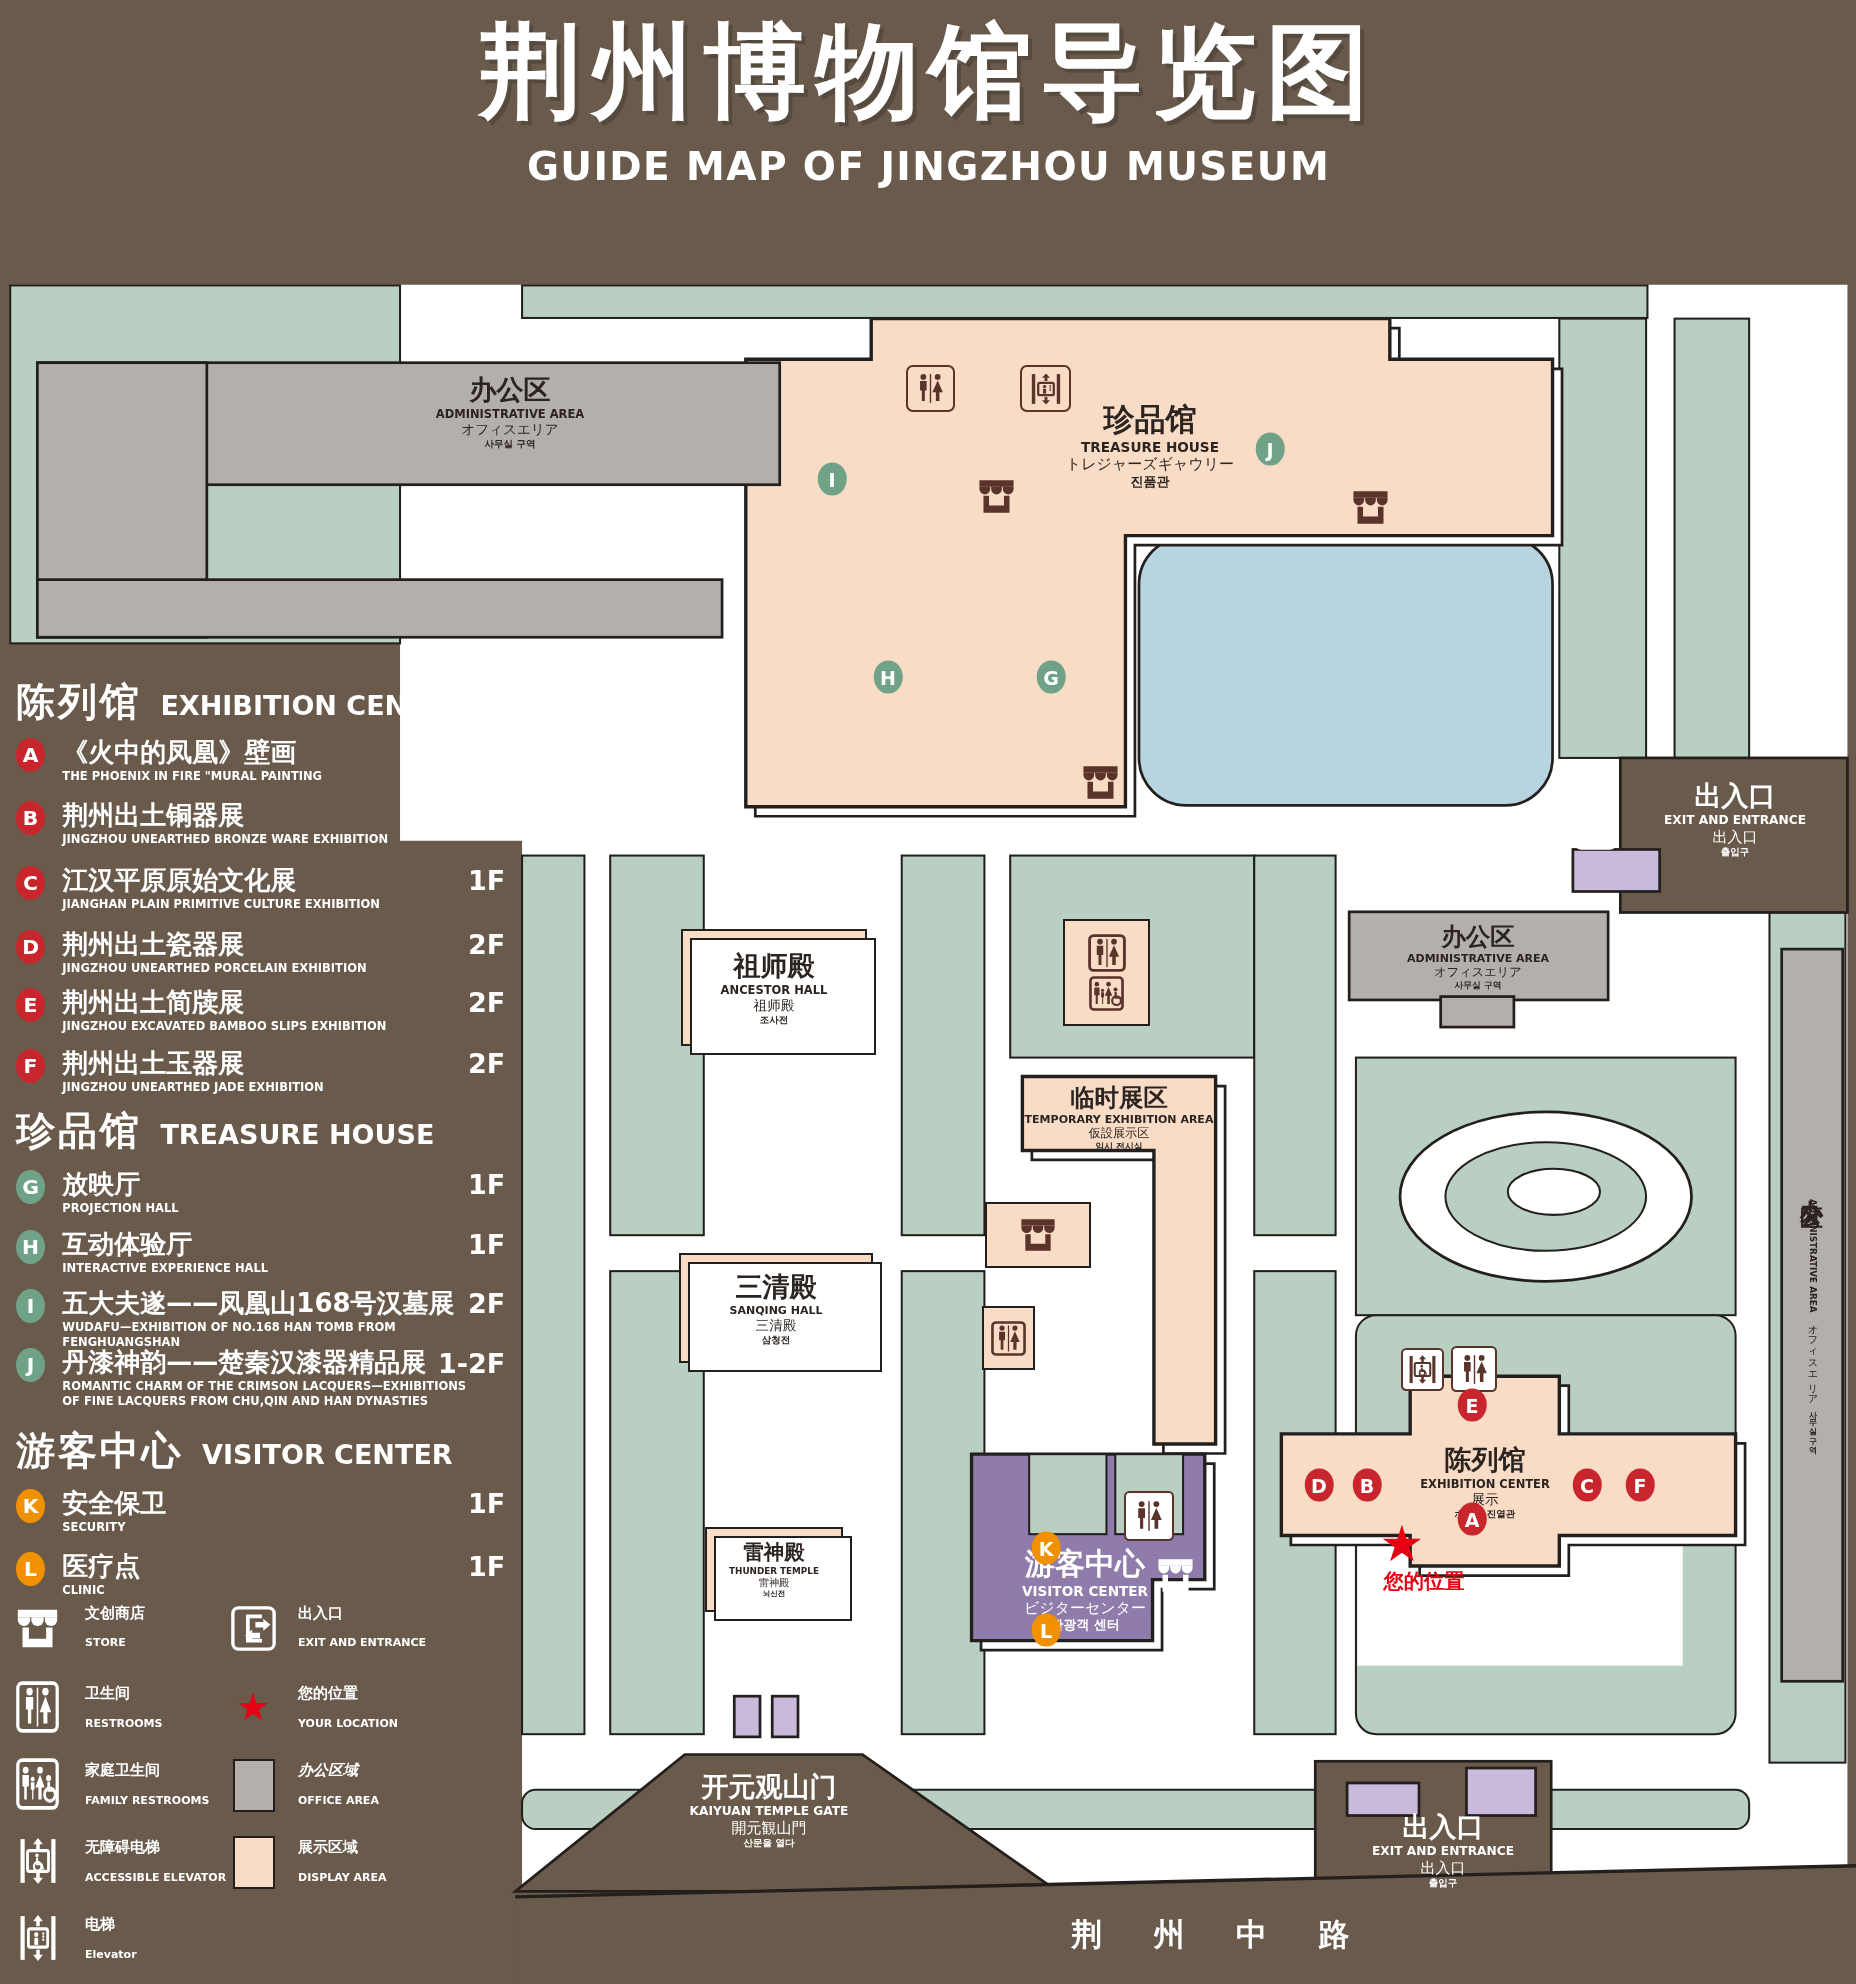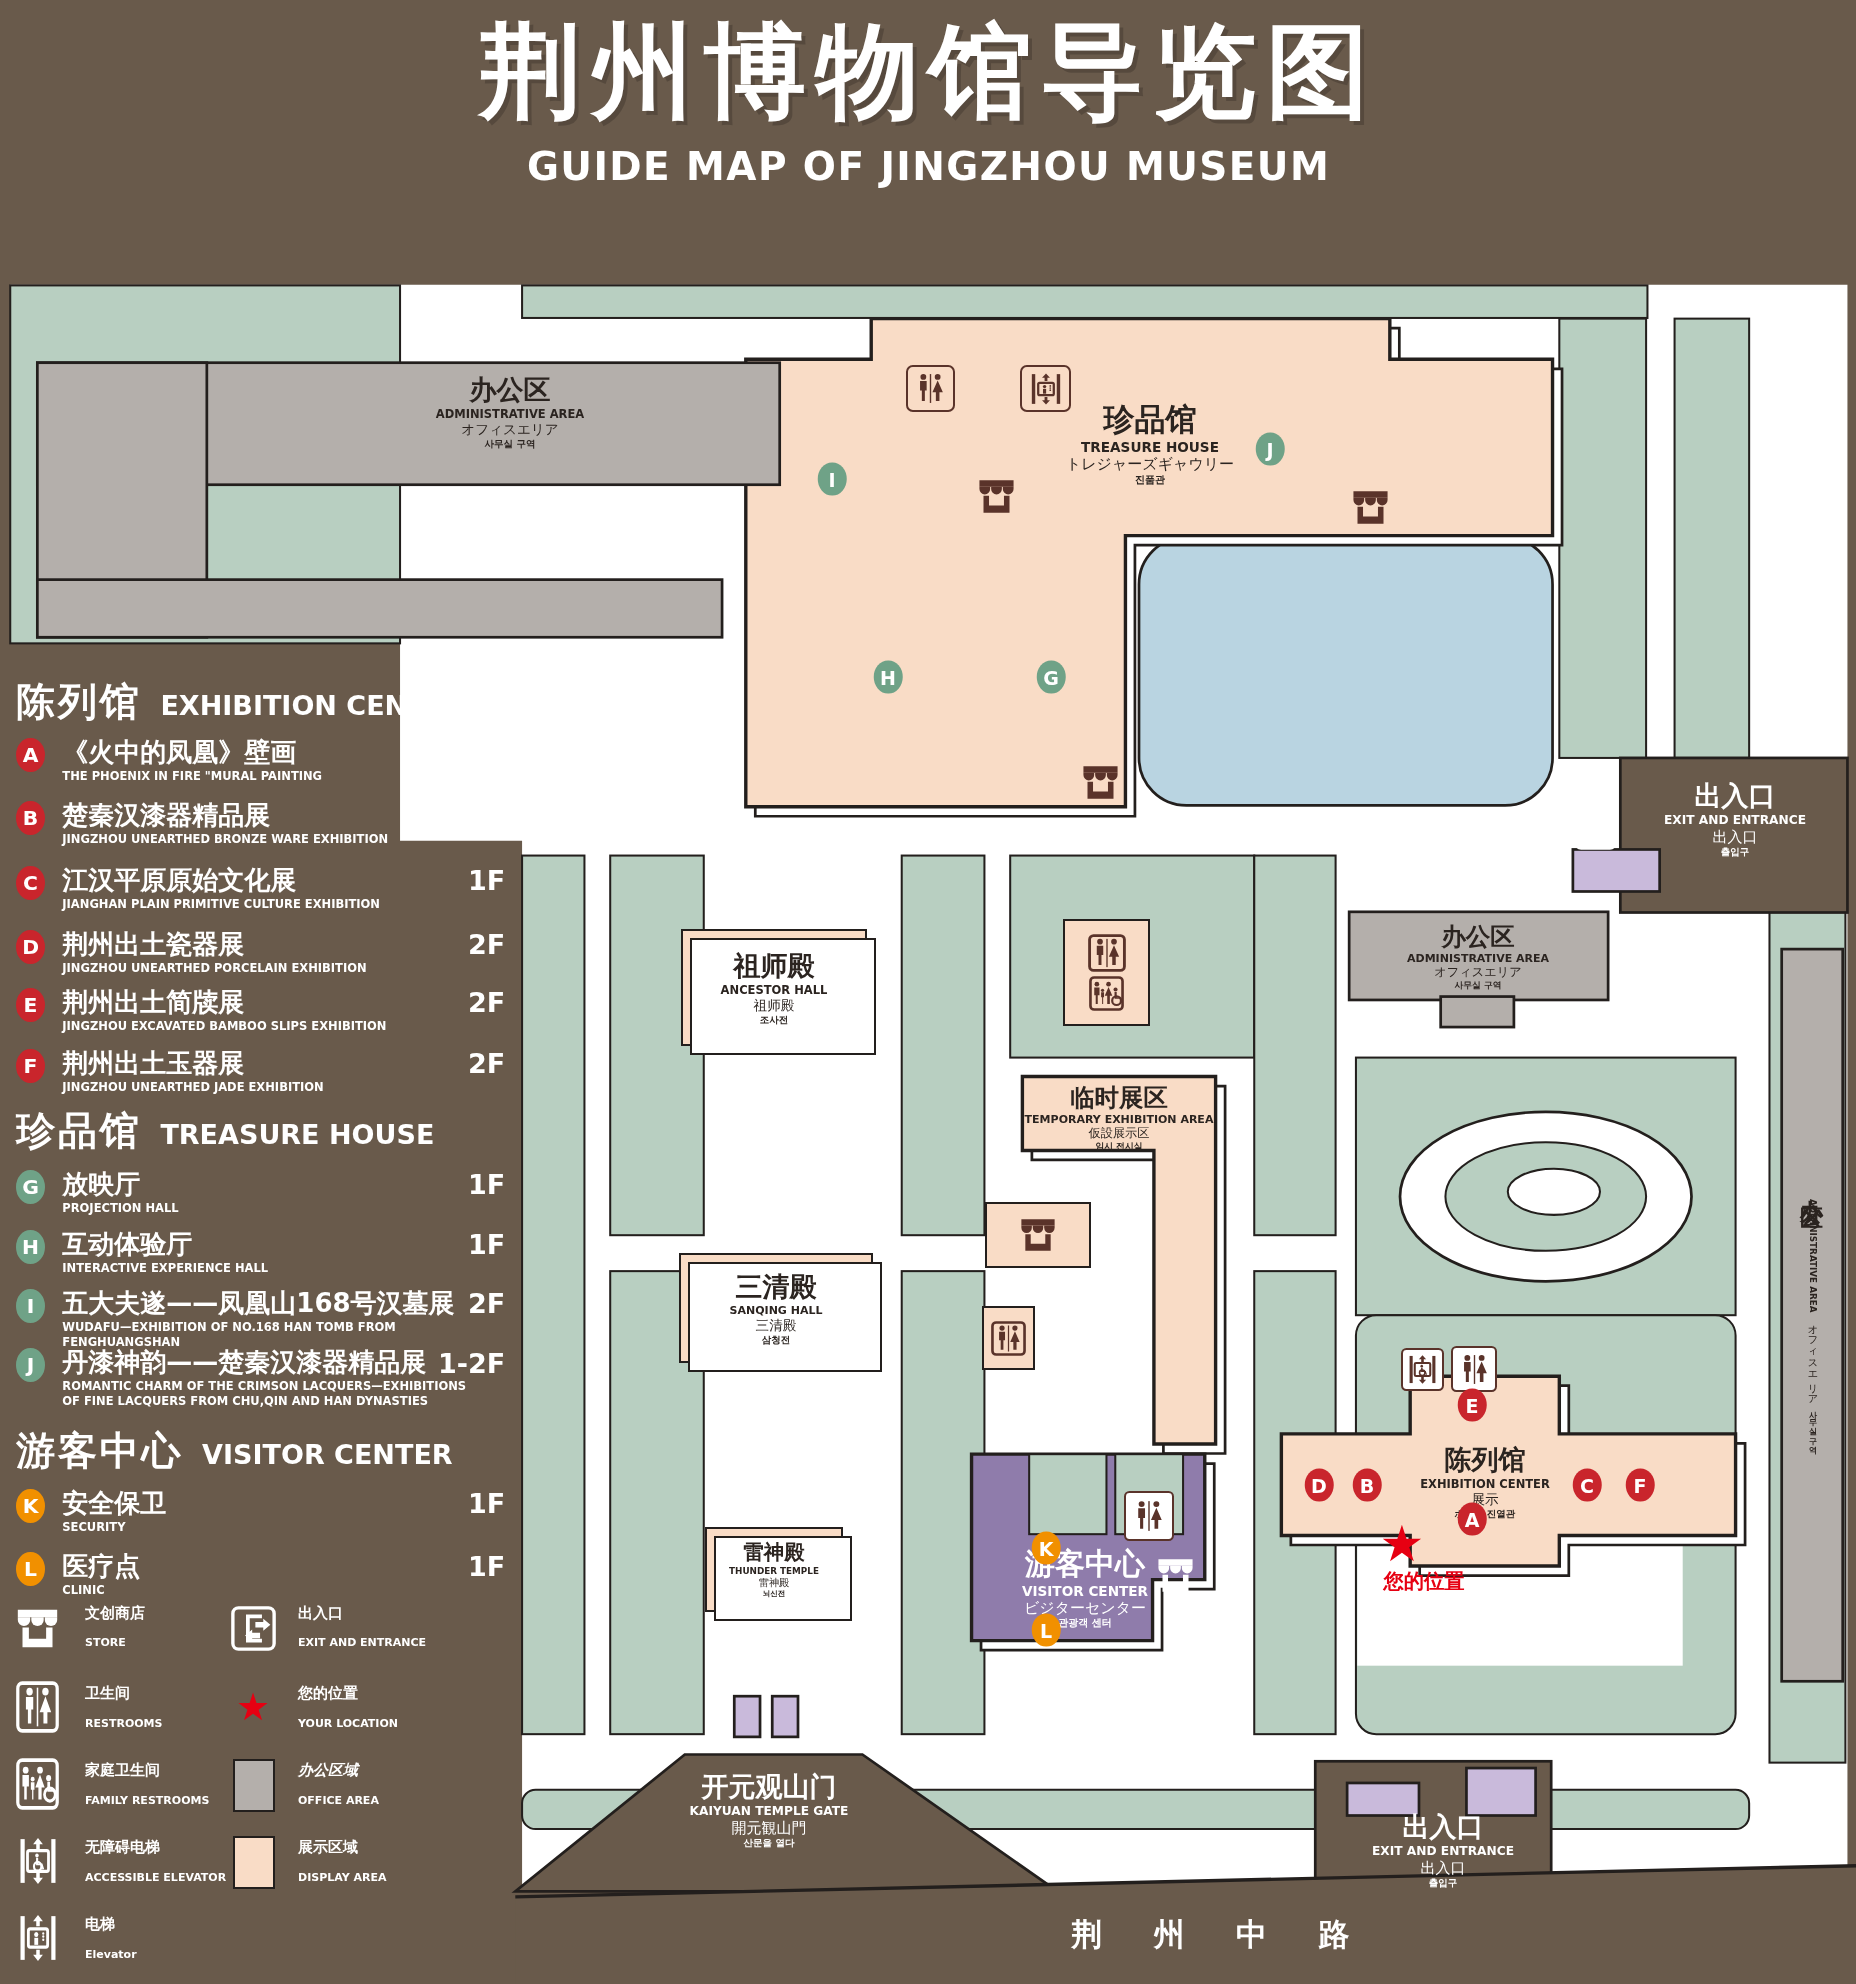--- a/index.html
+++ b/index.html
@@ -21,21 +21,21 @@
   .lpurp{fill:#c9badb;stroke:#231f1d;stroke-width:4;}
   .brown{fill:#695a4b;stroke:#231f1d;stroke-width:4;}
   .shadow{fill:#ffffff;stroke:#231f1d;stroke-width:4;}
   
   .lbl{position:absolute;transform:translateX(-50%);text-align:center;color:#2b2420;line-height:1.22;white-space:nowrap;}
   .lbl div{line-height:1.22;}
   .lbl .l1{font-weight:700;}
   .lbl .l2{font-weight:700;}
   .light{color:#ffffff;}
   .sz-a .l1{font-size:27px}.sz-a .l2{font-size:11.5px}.sz-a .l3{font-size:13.6px}.sz-a .l4{font-size:9.5px;font-weight:700}
-  .sz-b .l1{font-size:31px}.sz-b .l2{font-size:13.6px}.sz-b .l3{font-size:15px}.sz-b .l4{font-size:10px;font-weight:700}
+  .sz-b .l1{font-size:31px}.sz-b .l2{font-size:13.6px}.sz-b .l3{font-size:15px}.sz-b .l4{font-size:13px;font-weight:700}
   .sz-c .l1{font-size:23px}.sz-c .l2{font-size:10.2px}.sz-c .l3{font-size:12.2px}.sz-c .l4{font-size:8.8px;font-weight:700}
   .sz-d .l1{font-size:24.4px}.sz-d .l2{font-size:11px}.sz-d .l3{font-size:12.2px}.sz-d .l4{font-size:8.8px;font-weight:700}
   .sz-e .l1{font-size:27px}.sz-e .l2{font-size:12.2px}.sz-e .l3{font-size:15px}.sz-e .l4{font-size:9.5px;font-weight:700}
   
   .hall{position:absolute;background:#f9dcc6;border:2.7px solid #231f1d;z-index:1;
         display:flex;align-items:center;justify-content:center;text-align:center;}
   .hall::after{content:"";position:absolute;left:6.8px;top:6.8px;width:100%;height:100%;
         background:#fff;border:2.7px solid #231f1d;z-index:-1;}
   .hall .in{color:#2b2420;line-height:1.25;}
   
@@ -429,21 +429,21 @@
   <span class="h-en">EXHIBITION CENTER</span>
 </div>
 <div class="item" style="top:738px;">
   <span class="badge mk-red">A</span>
   <span class="t-zh">《火中的凤凰》壁画</span>
   <span class="t-en">THE PHOENIX IN FIRE "MURAL PAINTING</span>
   <span class="fl">1F</span>
 </div>
 <div class="item" style="top:801px;">
   <span class="badge mk-red">B</span>
-  <span class="t-zh">楚秦汉漆器精品展</span>
+  <span class="t-zh">荆州出土铜器展</span>
   <span class="t-en">JINGZHOU UNEARTHED BRONZE WARE EXHIBITION</span>
   <span class="fl">1F</span>
 </div>
 <div class="item" style="top:866px;">
   <span class="badge mk-red">C</span>
   <span class="t-zh">江汉平原原始文化展</span>
   <span class="t-en">JIANGHAN PLAIN PRIMITIVE CULTURE EXHIBITION</span>
   <span class="fl">1F</span>
 </div>
 <div class="item" style="top:930px;">

